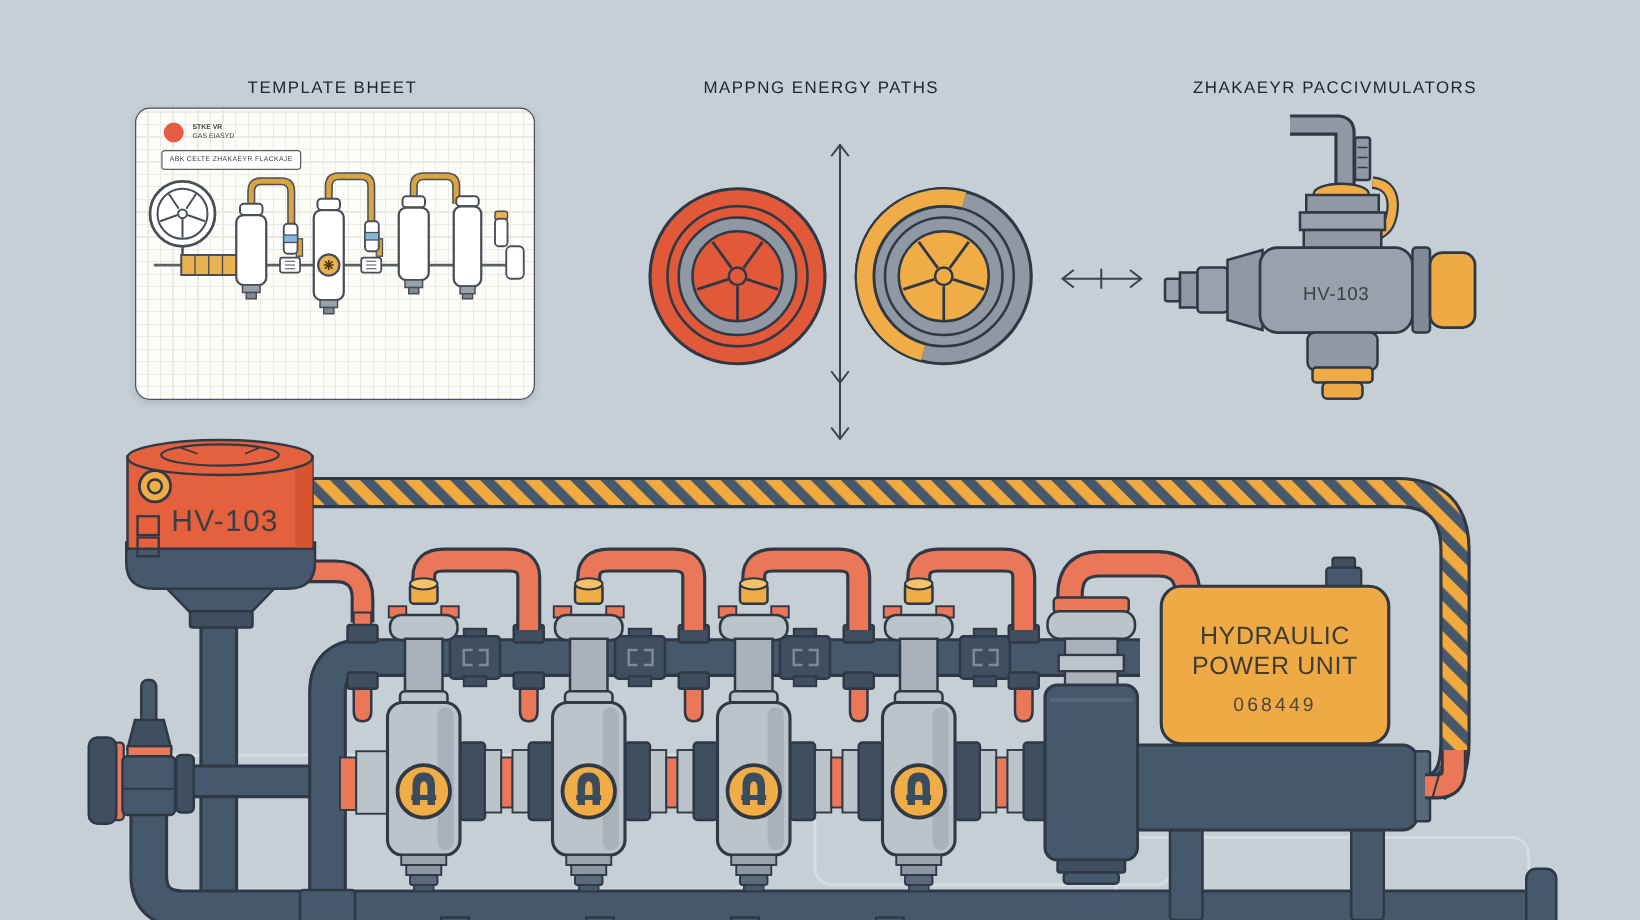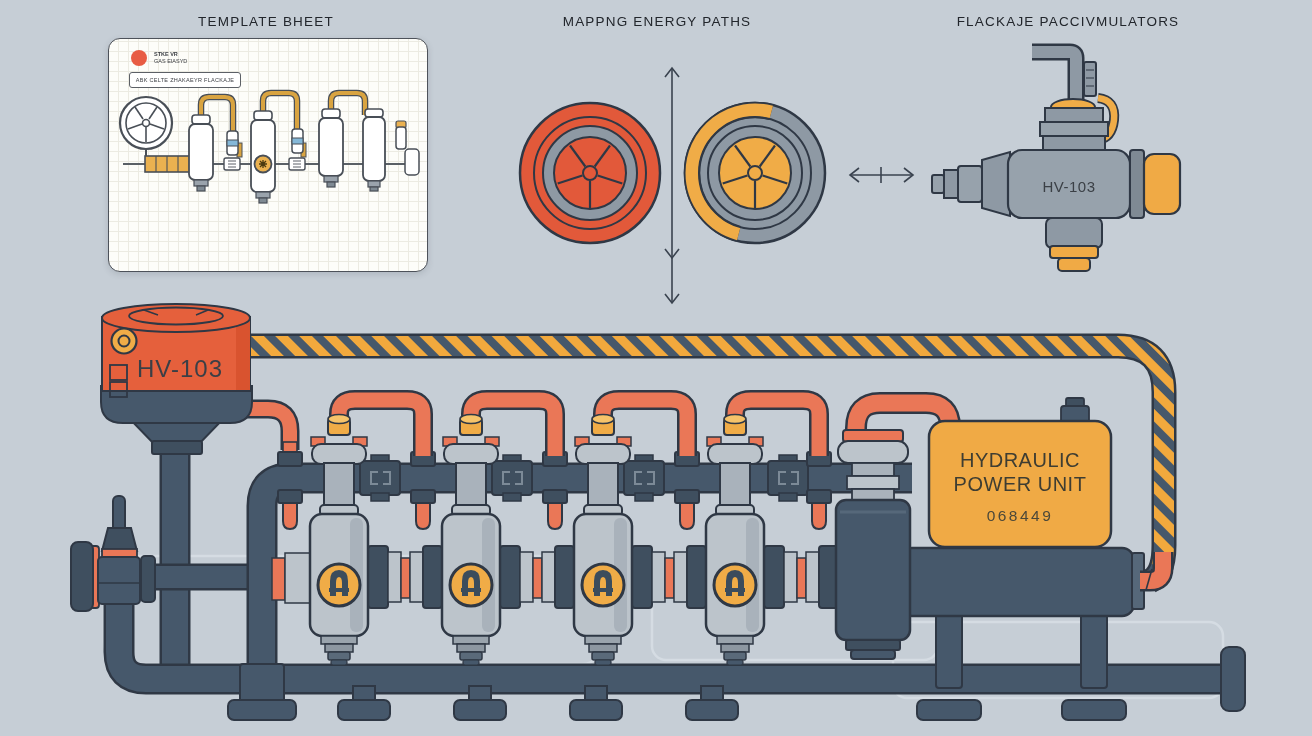--- a/index.html
+++ b/index.html
@@ -1,21 +1,21 @@
 <!DOCTYPE html>
 <html><head>
 <meta charset="utf-8">
 <style>
   html,body{margin:0;padding:0;}
   body{
     width:1312px;height:736px;position:relative;overflow:hidden;
     background:#c6ced6;
     font-family:"Liberation Sans", sans-serif;
   }
-  .stage{position:absolute;inset:0;}
+  .stage{position:absolute;inset:0;margin-top:48px;}
   .section-title{
     position:absolute;top:14px;transform:translateX(-50%);
     font-size:13.5px;letter-spacing:1.2px;color:#22262c;font-weight:500;
     white-space:nowrap;
   }
   #main-art{position:absolute;left:0;top:0;}
   
   .card{
     position:absolute;left:108px;top:38px;width:318px;height:232px;
     background:
@@ -42,21 +42,21 @@
   }
   .card-svg{position:absolute;left:0;top:0;}
 </style>
 </head>
 <body>
 
 <div class="stage">
 
   <div class="section-title" style="left:266px">TEMPLATE BHEET</div>
   <div class="section-title" style="left:657px">MAPPNG ENERGY PATHS</div>
-  <div class="section-title" style="left:1068px">FLACKAJE PACCIVMULATORS</div>
+  <div class="section-title" style="left:1068px">ZHAKAEYR PACCIVMULATORS</div>
 
   <svg id="main-art" width="1312" height="736" viewBox="0 0 1312 736">
     <defs>
       <pattern id="hz" width="17" height="17" patternUnits="userSpaceOnUse" patternTransform="rotate(-45)">
         <rect width="17" height="17" fill="#f2a93d"></rect>
         <rect width="8" height="17" fill="#46586b"></rect>
       </pattern>
 
       <g id="accum">
         <path d="M 339,426 L 339,414 Q 339,400 355,400 L 407,400 Q 423,400 423,414 L 423,456" fill="none" stroke="#2f3845" stroke-width="20"></path>

